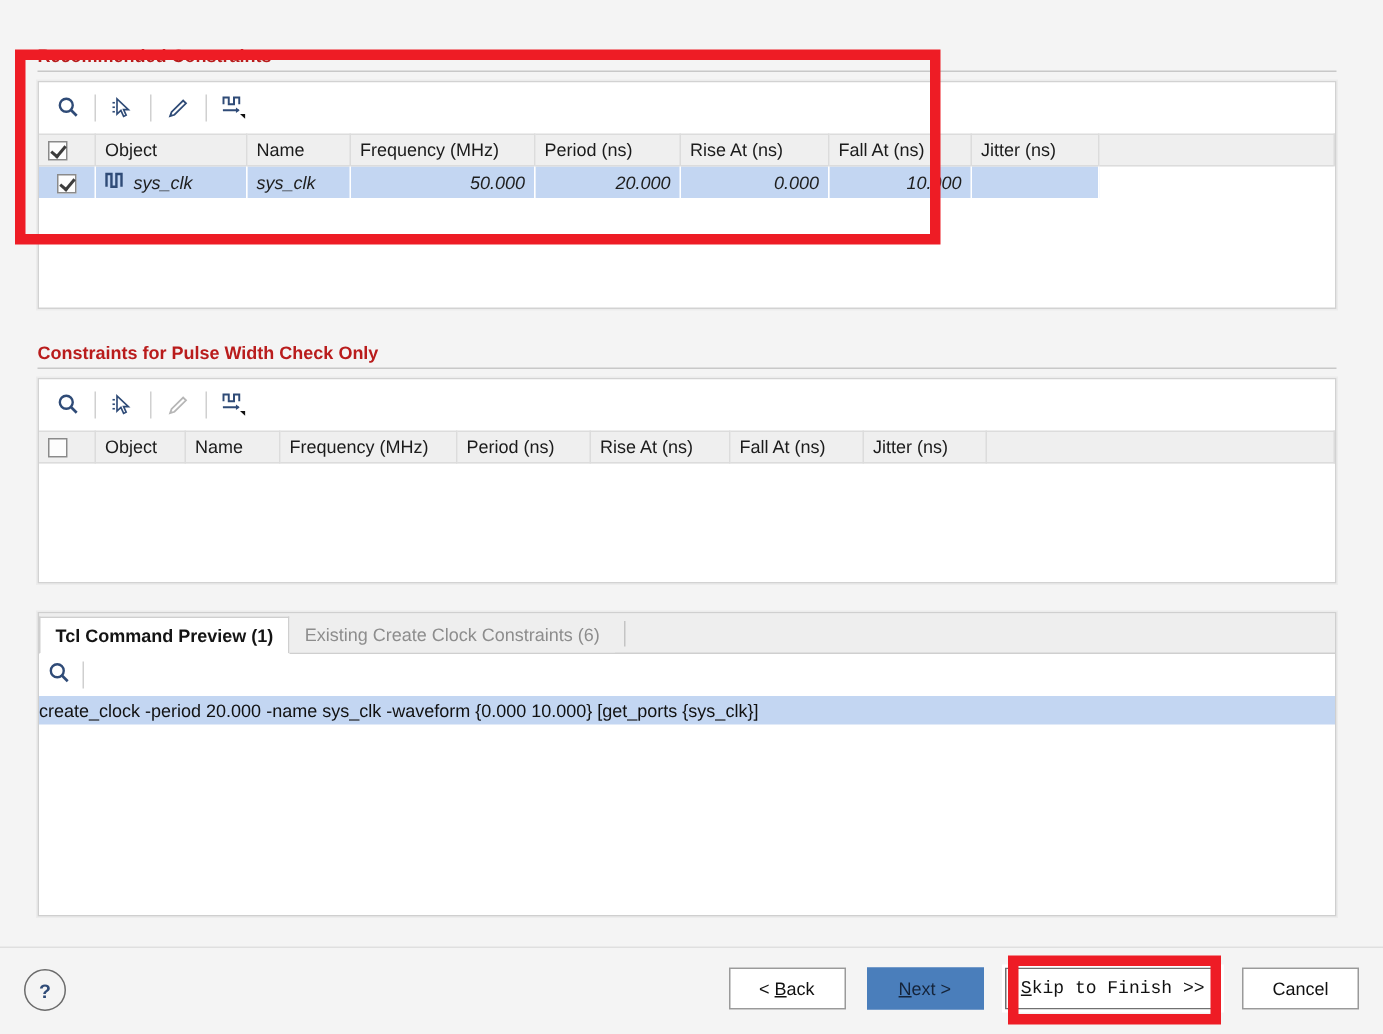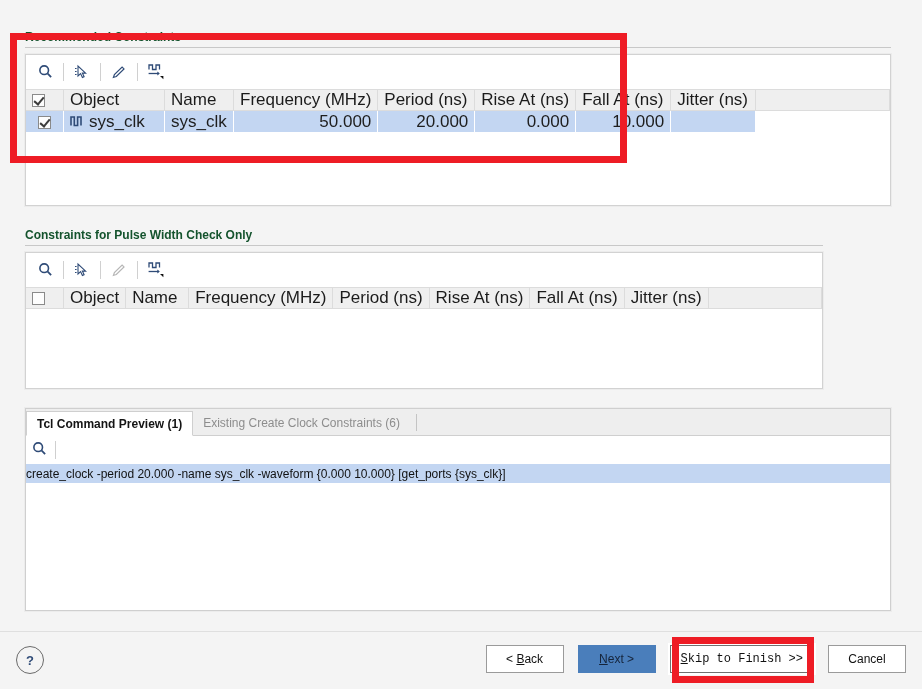--- a/index.html
+++ b/index.html
@@ -14,21 +14,21 @@
     font-family: "Liberation Sans", sans-serif;
     font-size: 12px;
     color: #1e1e1e;
     overflow: hidden;
   }
 
   
   .section-title {
     font-weight: bold;
     font-size: 12px;
-    color: #14532d;
+    color: #b91c1c;
     padding: 0 0 3px 0;
   }
   .title-rule {
     height: 1px;
     background: #c8c8c8;
     margin-bottom: 6px;
   }
   .panel {
     background: #ffffff;
     border: 1px solid #d2d2d2;
@@ -58,41 +58,41 @@
     height: 18px;
     background: #d0d0d0;
     margin: 0 3px;
   }
   .tb-btn svg { display: block; }
 
   
   table.grid {
     border-collapse: collapse;
     width: 100%;
-    font-size: 17px;
+    font-size: 12px;
   }
   table.grid thead th {
     background: #efefef;
     border-right: 1px solid #dcdcdc;
     border-bottom: 1px solid #dcdcdc;
     border-top: 1px solid #dcdcdc;
     font-weight: normal;
     color: #1b1b1b;
     height: 20px;
     padding: 0 6px;
     text-align: left;
     white-space: nowrap;
   }
   table.grid tbody td {
     border-right: 1px solid #ffffff;
     height: 21px;
     padding: 0 6px;
     white-space: nowrap;
   }
-  tr.row-sel td { background: #c3d6f2; }
+  tr.row-sel td { background: #c3d6f2; font-style: italic; }
   td.num { text-align: right; }
   th.ck, td.ck { width: 25px; padding: 0; text-align: center; }
 
   .cbox {
     width: 13px; height: 13px;
     border: 1px solid #8a8a8a;
     background: #fdfdfd;
     display: inline-block;
     position: relative;
     vertical-align: middle;
@@ -301,21 +301,21 @@
           <td class="num">0.000</td>
           <td class="num">10.000</td>
           <td class="num"></td>
           <td style="background:#ffffff"></td>
         </tr>
       </tbody>
     </table>
   </div>
 </div>
 
-<div style="position:absolute; left:25px; top:228px; width:798px;">
+<div style="position:absolute; left:25px; top:228px; width:866px;">
   <div class="section-title">Constraints for Pulse Width Check Only</div>
   <div class="title-rule"></div>
 
   <div class="panel" style="height:137px;">
     <div class="tbl-toolbar">
       <div class="tb-btn" title="search">
         <svg width="15" height="15" viewBox="0 0 16 16">
           <circle cx="6.6" cy="6.6" r="4.6" fill="none" stroke="#2f4b77" stroke-width="1.7"></circle>
           <line x1="10.1" y1="10.1" x2="14" y2="14" stroke="#2f4b77" stroke-width="1.9"></line>
         </svg>

